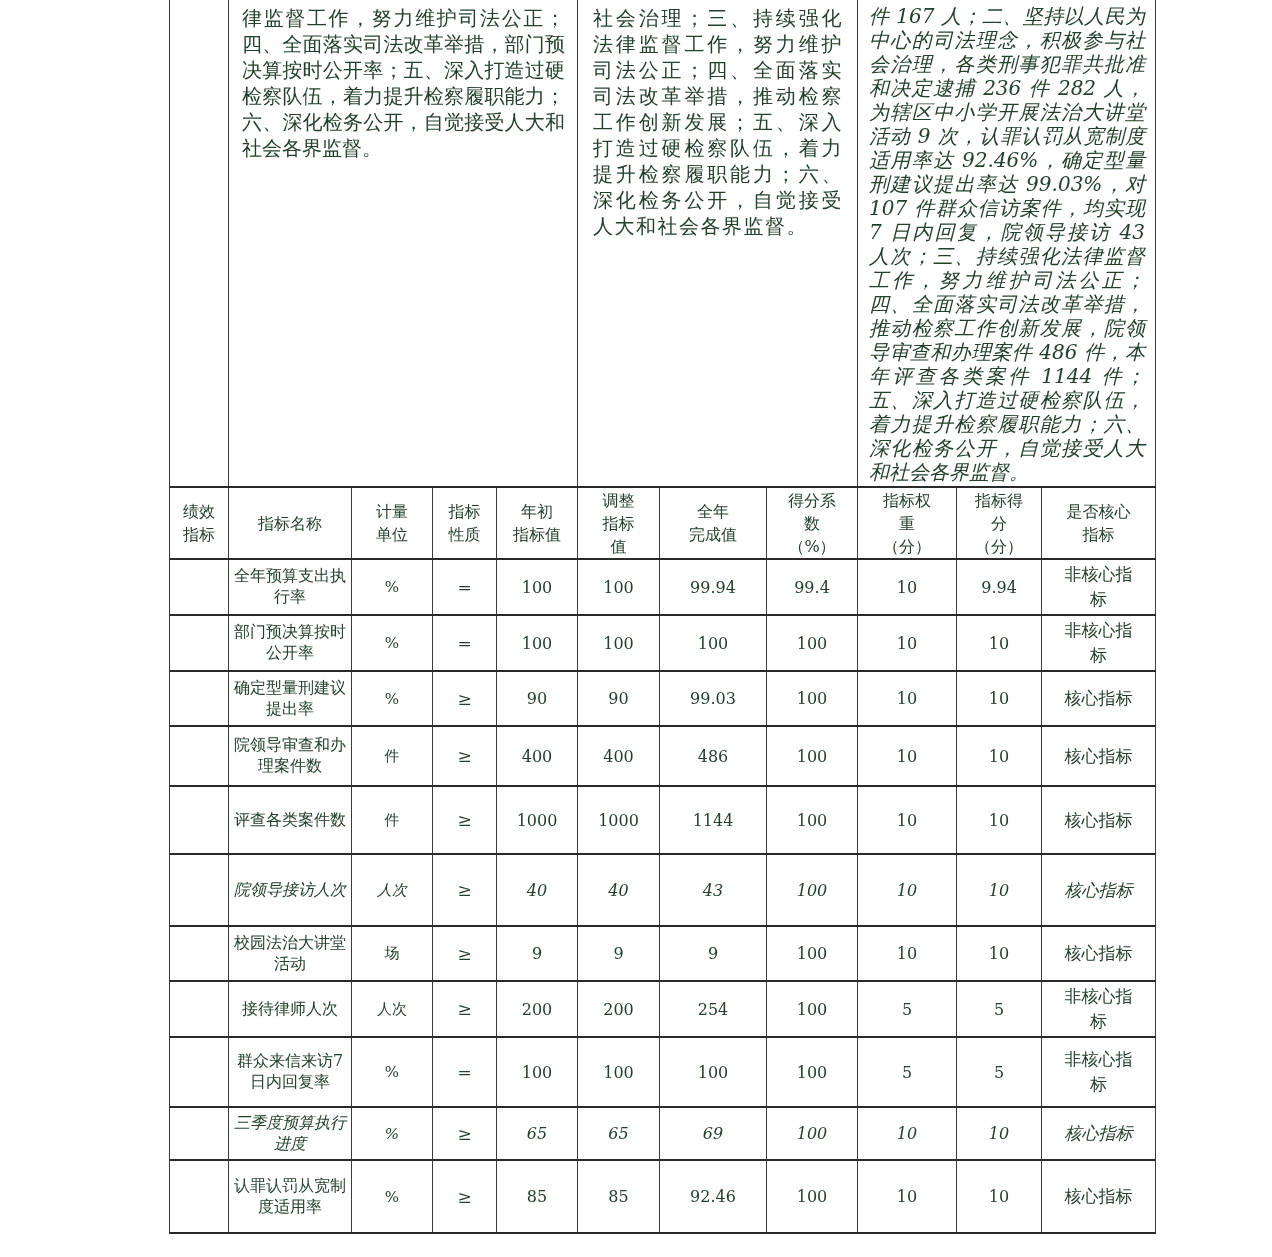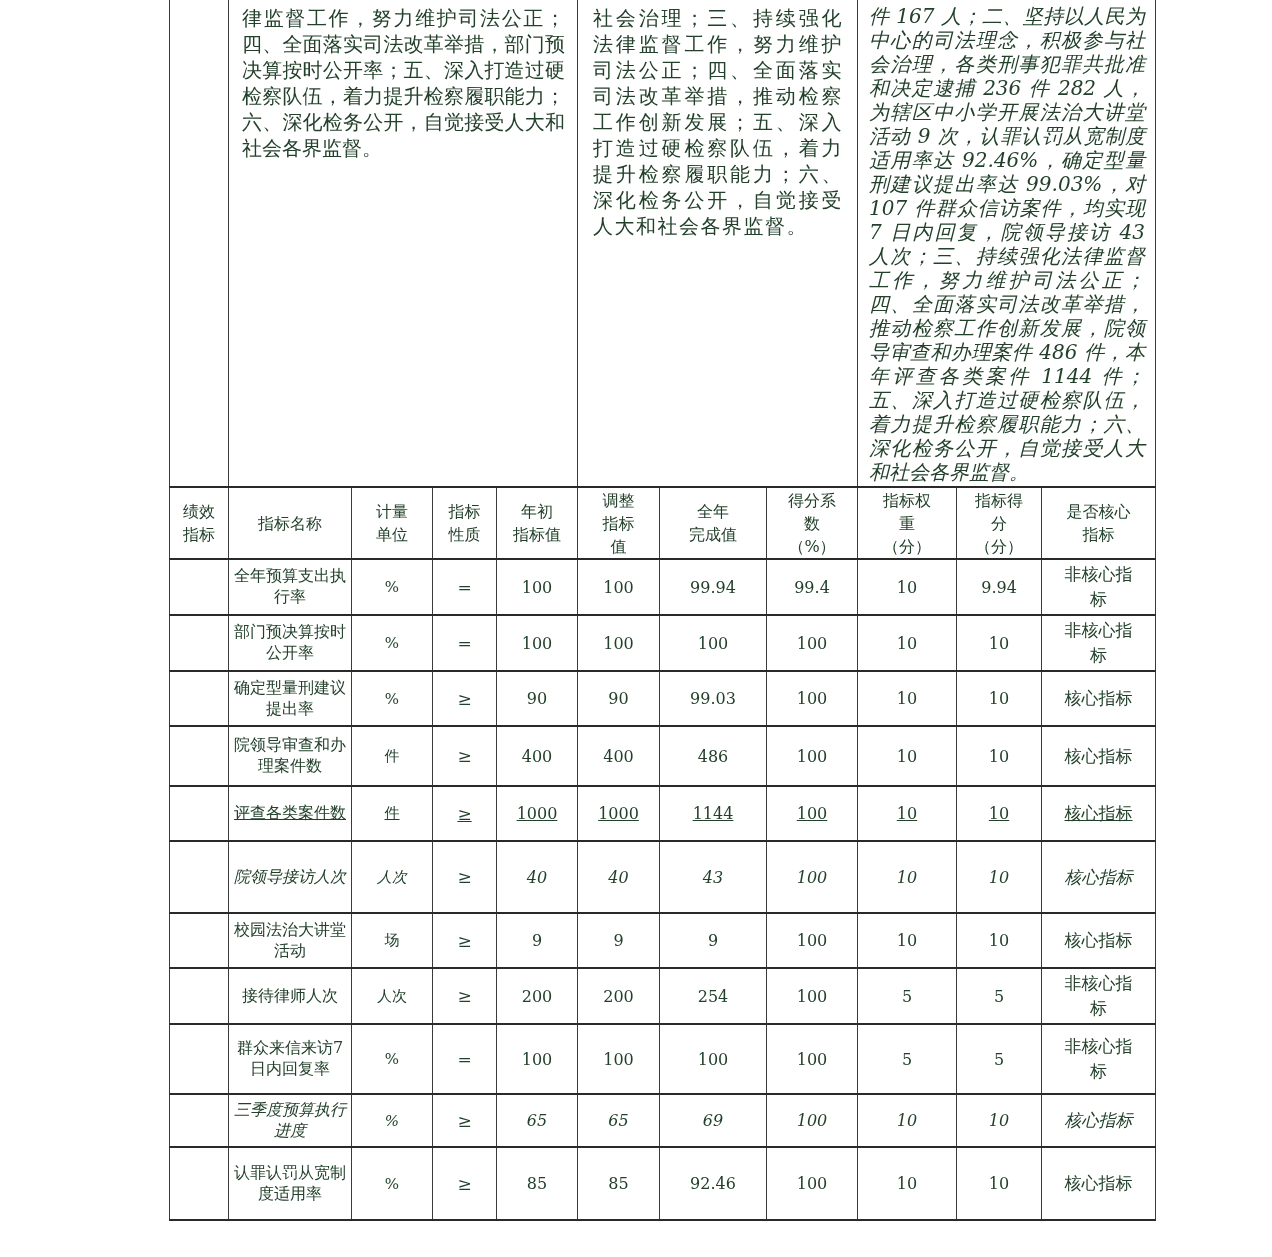--- a/index.html
+++ b/index.html
@@ -46,21 +46,21 @@
   tr.header-row th {
     font-size: 16px;
     line-height: 23px;
     white-space: pre-line;
   }
   tbody td { font-size: 16px; }
   .core-flag-cell { font-size: 17px; line-height: 25px; padding: 2px 18px; }
   .unit-cell { font-size: 15px; }
   .nature-cell { font-size: 17px; }
   .r0 { height: 54px; } .r1 { height: 54px; } .r2 { height: 55px; }
-  .r3 { height: 60px; } .r4 { height: 55px; text-decoration: underline; } .r5 { height: 72px; font-style: italic; }
+  .r3 { height: 60px; } .r4 { height: 68px; } .r5 { height: 72px; font-style: italic; }
   .r6 { height: 55px; } .r7 { height: 53px; } .r8 { height: 70px; }
   .r9 { height: 53px; font-style: italic; } .r10 { height: 73px; }
 </style>
 </head>
 <body>
 
 <div class="page">
   <table class="sheet">
     <colgroup>
       <col style="width:59px">

